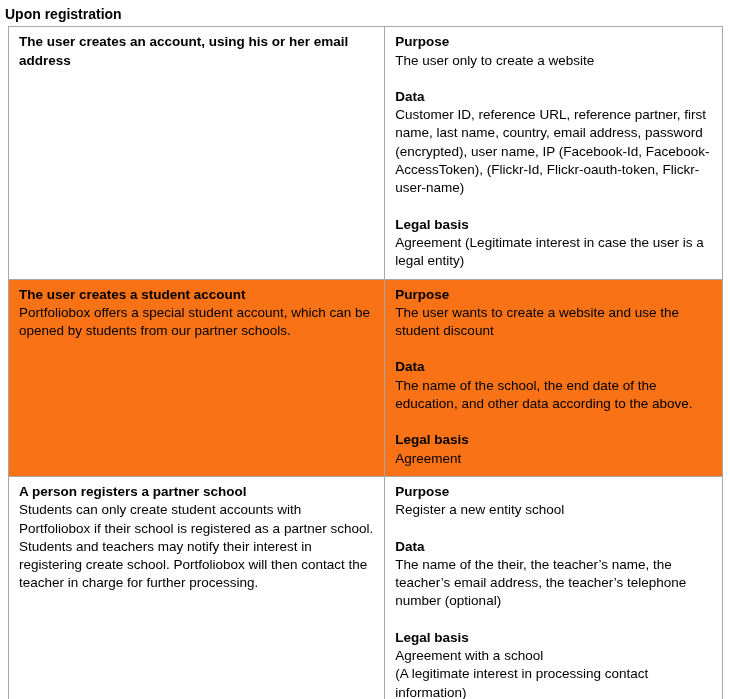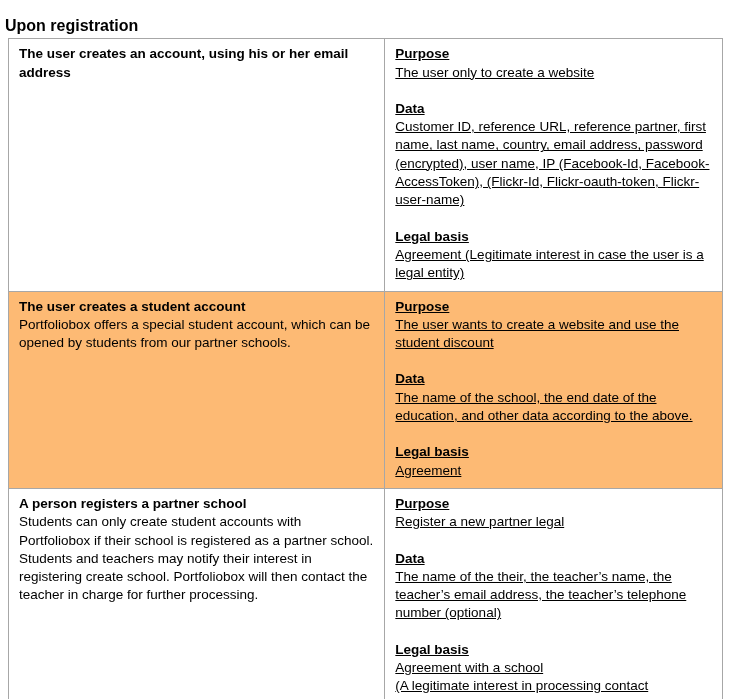--- a/index.html
+++ b/index.html
@@ -11,41 +11,41 @@
     font-size: 13.5px;
     line-height: 18.3px;
   }
   .page {
     width: 730px;
     height: 699px;
     padding: 5px 5px 0 5px;
     overflow: hidden;
   }
   .doc-title {
-    font-size: 16px;
+    font-size: 14px;
     font-weight: bold;
-    margin: 12px 0 3px 0;
+    margin: 0 0 3px 0;
   }
   table.reg-table {
     border-collapse: collapse;
     table-layout: fixed;
     width: 715px;
     margin-left: 3px;
   }
   table.reg-table td {
     border: 1px solid #a7a7a7;
     vertical-align: top;
     padding: 6px 10px 8px 10px;
   }
   td.cell-left  { width: 360px; }
-  td.cell-right { width: 323px; text-decoration: underline; }
+  td.cell-right { width: 323px; }
   tr.row-0 { height: 246px; }
   tr.row-1 { height: 193px; }
   tr.row-2 { height: 229px; }
-  tr.shaded td { background: #fdba74; }
+  tr.shaded td { background: #f97316; }
   .heading { font-weight: bold; margin: 0; }
   .para { margin: 0; white-space: pre-line; }
   .cell-left .para { }
   .section + .section { margin-top: 18px; }
 </style>
 </head>
 <body>
 
 <div class="page">
 
@@ -97,21 +97,21 @@
 
       <tr class="row-2">
         <td class="cell-left">
           <p class="heading">A person registers a partner school</p>
           <p class="para">Students can only create student accounts with Portfoliobox if their school is registered as a partner school.</p>
           <p class="para">Students and teachers may notify their interest in registering create school. Portfoliobox will then contact the teacher in charge for further processing.</p>
         </td>
         <td class="cell-right">
           <div class="section">
             <p class="heading">Purpose</p>
-            <p class="para">Register a new partner legal</p>
+            <p class="para">Register a new entity school</p>
           </div>
           <div class="section">
             <p class="heading">Data</p>
             <p class="para">The name of the their, the teacher’s name, the teacher’s email address, the teacher’s telephone number (optional)</p>
           </div>
           <div class="section">
             <p class="heading">Legal basis</p>
             <p class="para">Agreement with a school
 (A legitimate interest in processing contact information)</p>
           </div>

